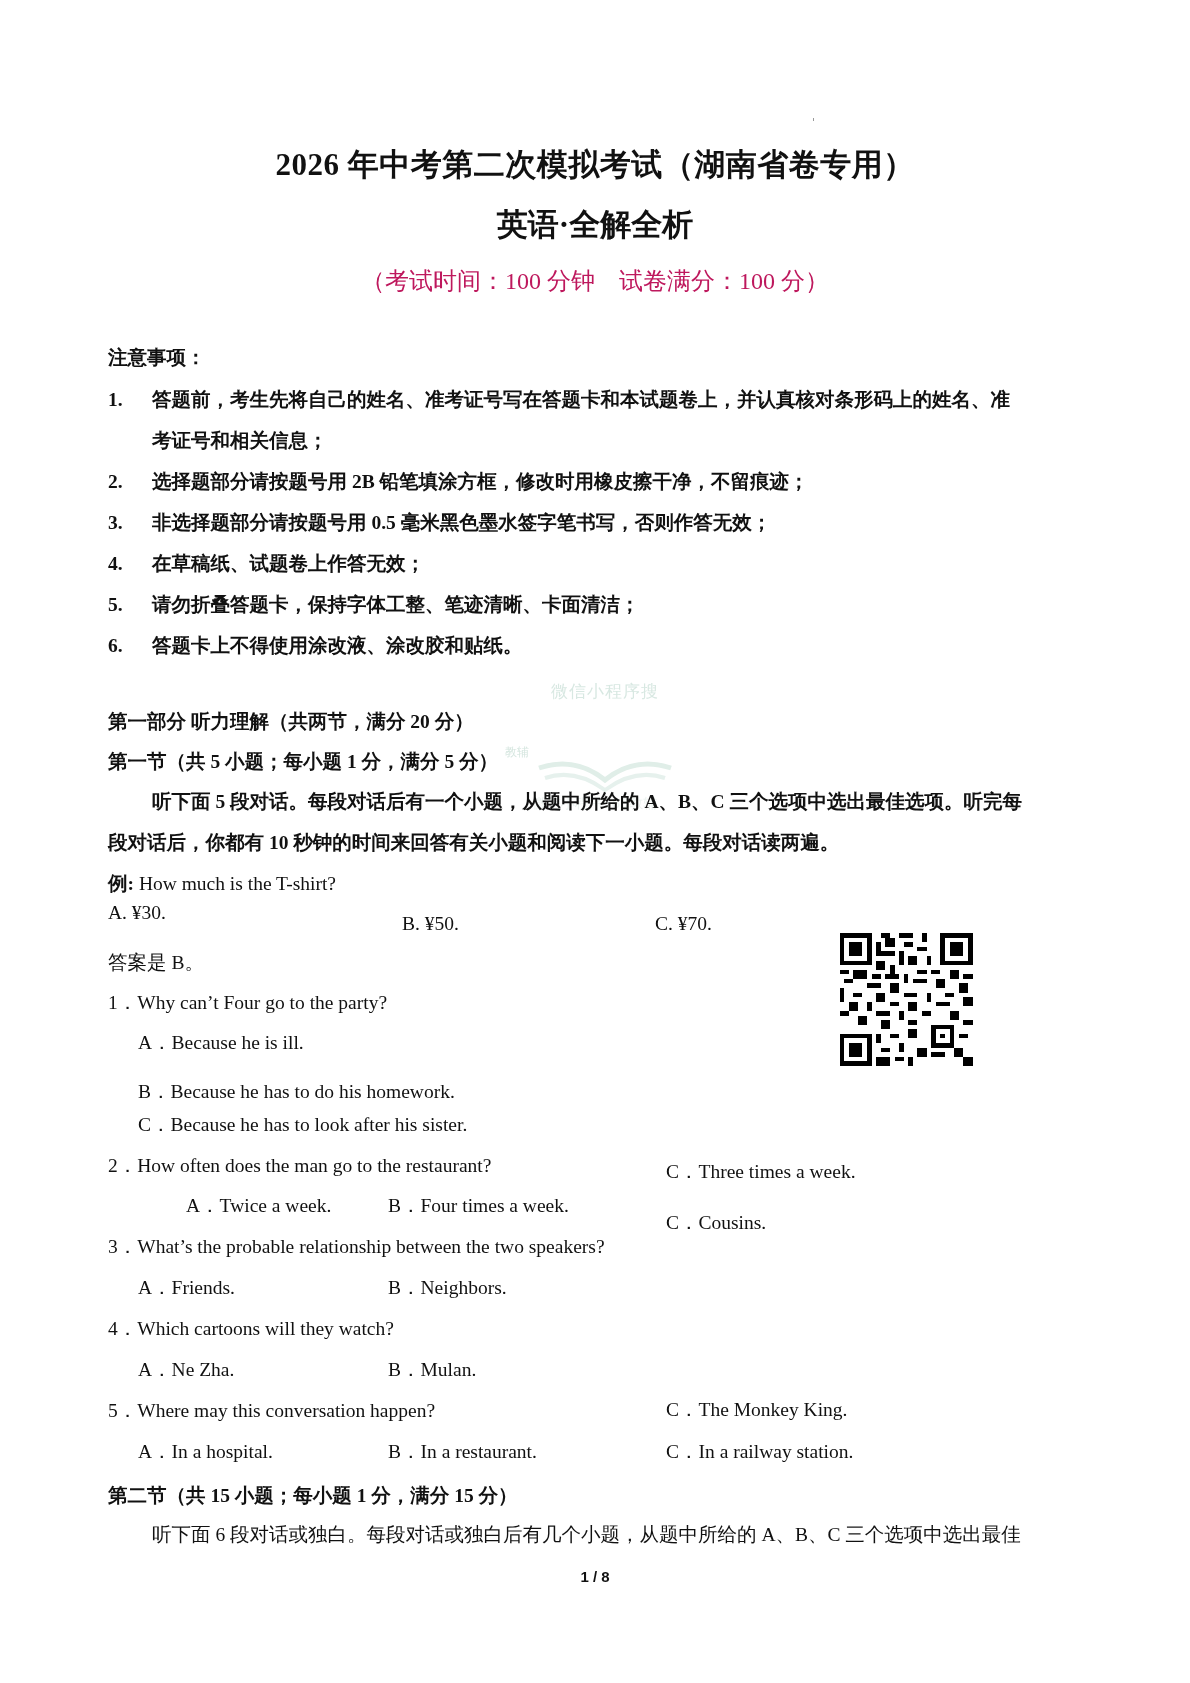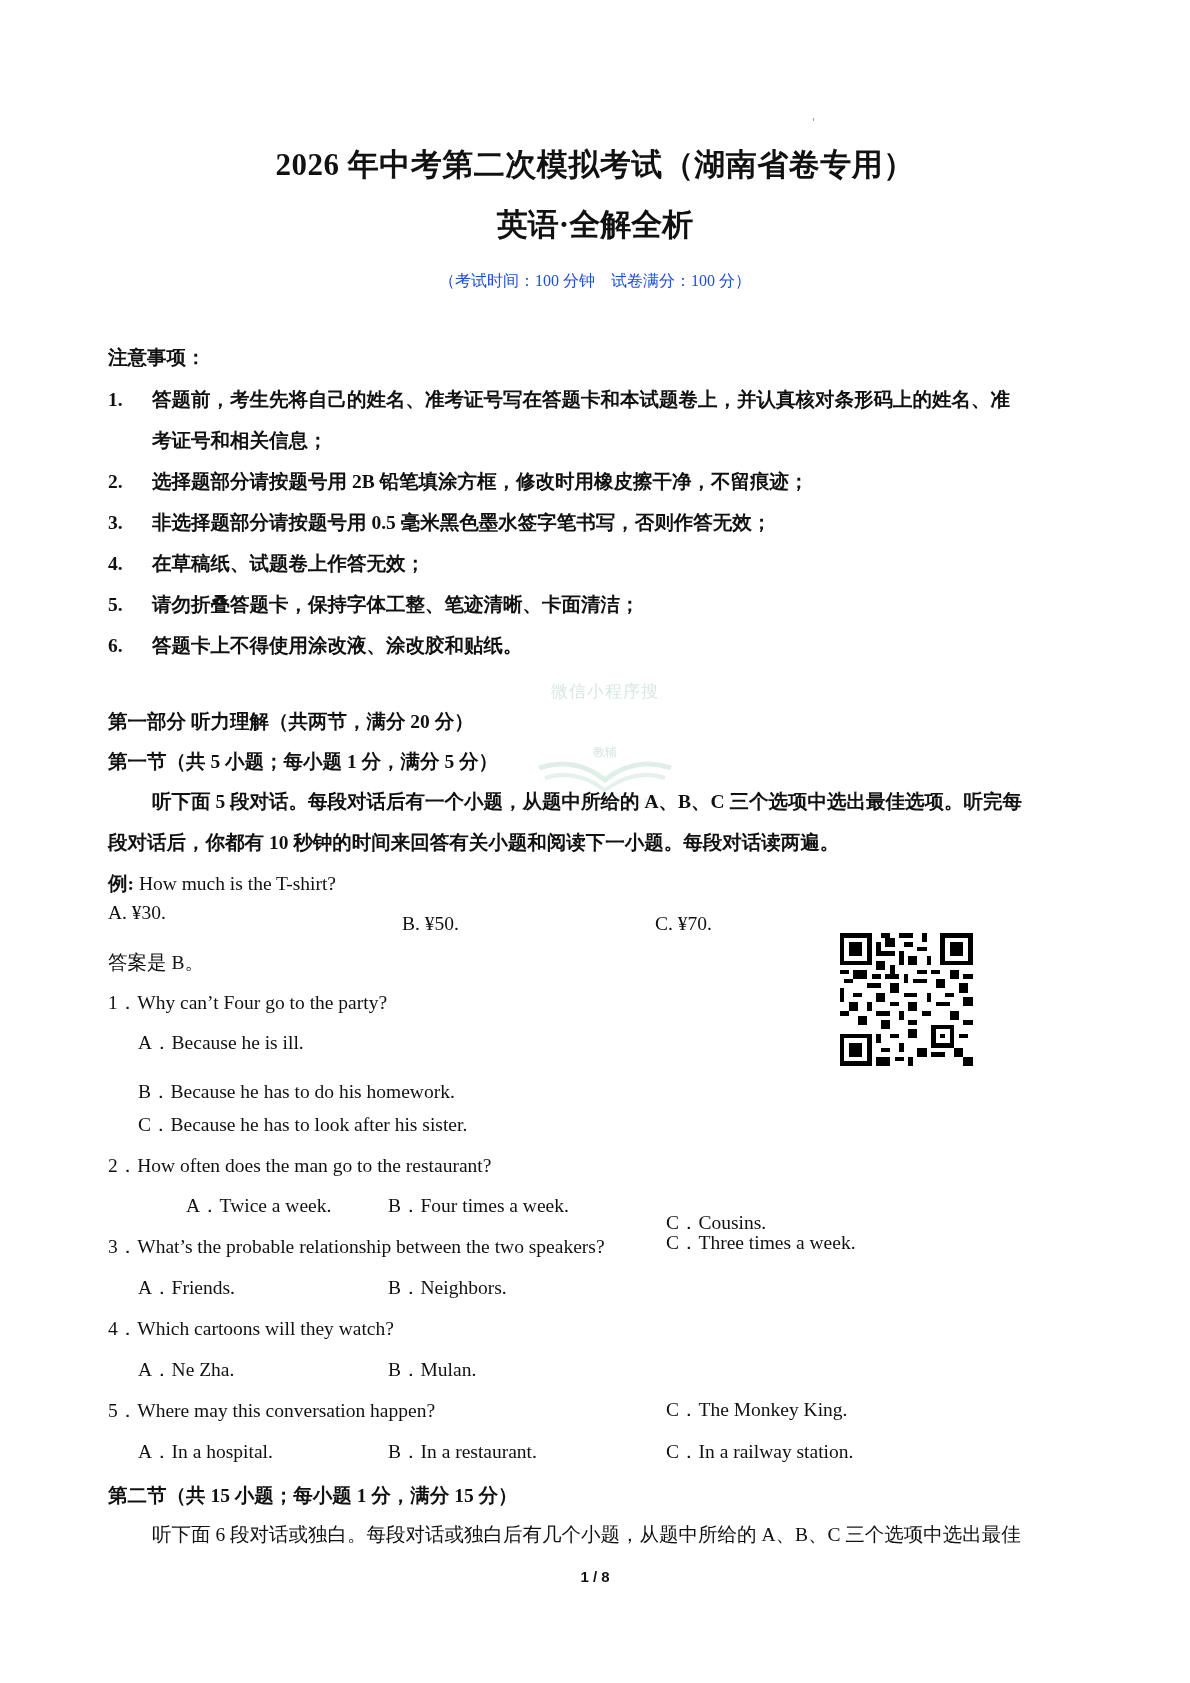--- a/index.html
+++ b/index.html
@@ -5,31 +5,31 @@
   html, body { margin: 0; padding: 0; background: #ffffff; }
   body {
     width: 1190px; height: 1683px; position: relative; overflow: hidden;
     font-family: "Liberation Serif", "DejaVu Serif", serif;
     color: #111111;
   }
   .abs { position: absolute; white-space: nowrap; }
   .center { left: 0; width: 1190px; text-align: center; }
   .title { font-size: 31px; font-weight: bold; line-height: 40px; letter-spacing: 0.5px; }
   .subtitle { font-size: 31px; font-weight: bold; line-height: 40px; }
-  .meta { font-size: 16px; line-height: 26px; color: #1d4ed8; }
+  .meta { font-size: 24px; line-height: 26px; color: #be185d; }
   .bold { font-weight: bold; }
   .txt { font-size: 19.5px; line-height: 26px; }
   .num { display: inline-block; width: 44px; }
   .stray-dot { position: absolute; left: 813px; top: 118px; width: 1px; height: 3px; background: #999; }
 
   
   .wm { position: absolute; left: 505px; top: 680px; width: 200px; height: 115px; pointer-events: none; }
   .wm-top { position: absolute; left: 0; top: 0; width: 200px; text-align: center; font-family: "DejaVu Sans", sans-serif; font-size: 17px; color: #d8e8e2; letter-spacing: 1px; }
   .wm-num { position: absolute; left: 0; top: 12px; width: 200px; text-align: center; font-family: "DejaVu Sans", sans-serif; font-size: 54px; font-weight: bold; font-style: italic; color: #e2efea; letter-spacing: -2px; }
-  .wm-sub { position: absolute; left: 0; top: 64px; width: 200px; text-align: center; font-family: Liberation Mono, monospace; font-size: 12px; color: #d5e6df; }
+  .wm-sub { position: absolute; left: 0; top: 64px; width: 200px; font-family: Liberation Mono, monospace; font-size: 12px; color: #d5e6df; }
   .wm-line { position: absolute; left: 495px; top: 795px; width: 200px; text-align: center; font-family: "DejaVu Sans", sans-serif; font-size: 14px; color: #ecf3f0; }
 
   
   .qr { position: absolute; left: 836px; top: 933px; width: 140px; height: 133px; }
   .page-num { font-family: "Liberation Sans", "DejaVu Sans", sans-serif; font-size: 15px; font-weight: bold; }
 </style>
 </head>
 <body>
 
 <div class="stray-dot"></div>
@@ -174,21 +174,21 @@
 </div>
 <div class="abs txt" style="left:138px; top:1030px;">A．Because he is ill.</div>
 <div class="abs txt" style="left:138px; top:1071px;margin-top:8px;">B．Because he has to do his homework.</div>
 <div class="abs txt" style="left:138px; top:1112px;">C．Because he has to look after his sister.</div>
 
 <div class="abs txt" style="left:108px; top:1153px;">
   <span>2．</span><span>How often does the man go to the restaurant?</span>
 </div>
 <div class="abs txt" style="left:138px; top:1193px;margin-left:48px;">A．Twice a week.</div>
 <div class="abs txt" style="left:388px; top:1193px;">B．Four times a week.</div>
-<div class="abs txt" style="left:666px; top:1230px;">C．Three times a week.</div>
+<div class="abs txt" style="left:666px; top:1159px;">C．Three times a week.</div>
 
 <div class="abs txt" style="left:108px; top:1234px;">
   <span>3．</span><span>What’s the probable relationship between the two speakers?</span>
 </div>
 <div class="abs txt" style="left:138px; top:1275px;">A．Friends.</div>
 <div class="abs txt" style="left:388px; top:1275px;">B．Neighbors.</div>
 <div class="abs txt" style="left:666px; top:1210px;">C．Cousins.</div>
 
 <div class="abs txt" style="left:108px; top:1316px;">
   <span>4．</span><span>Which cartoons will they watch?</span>

